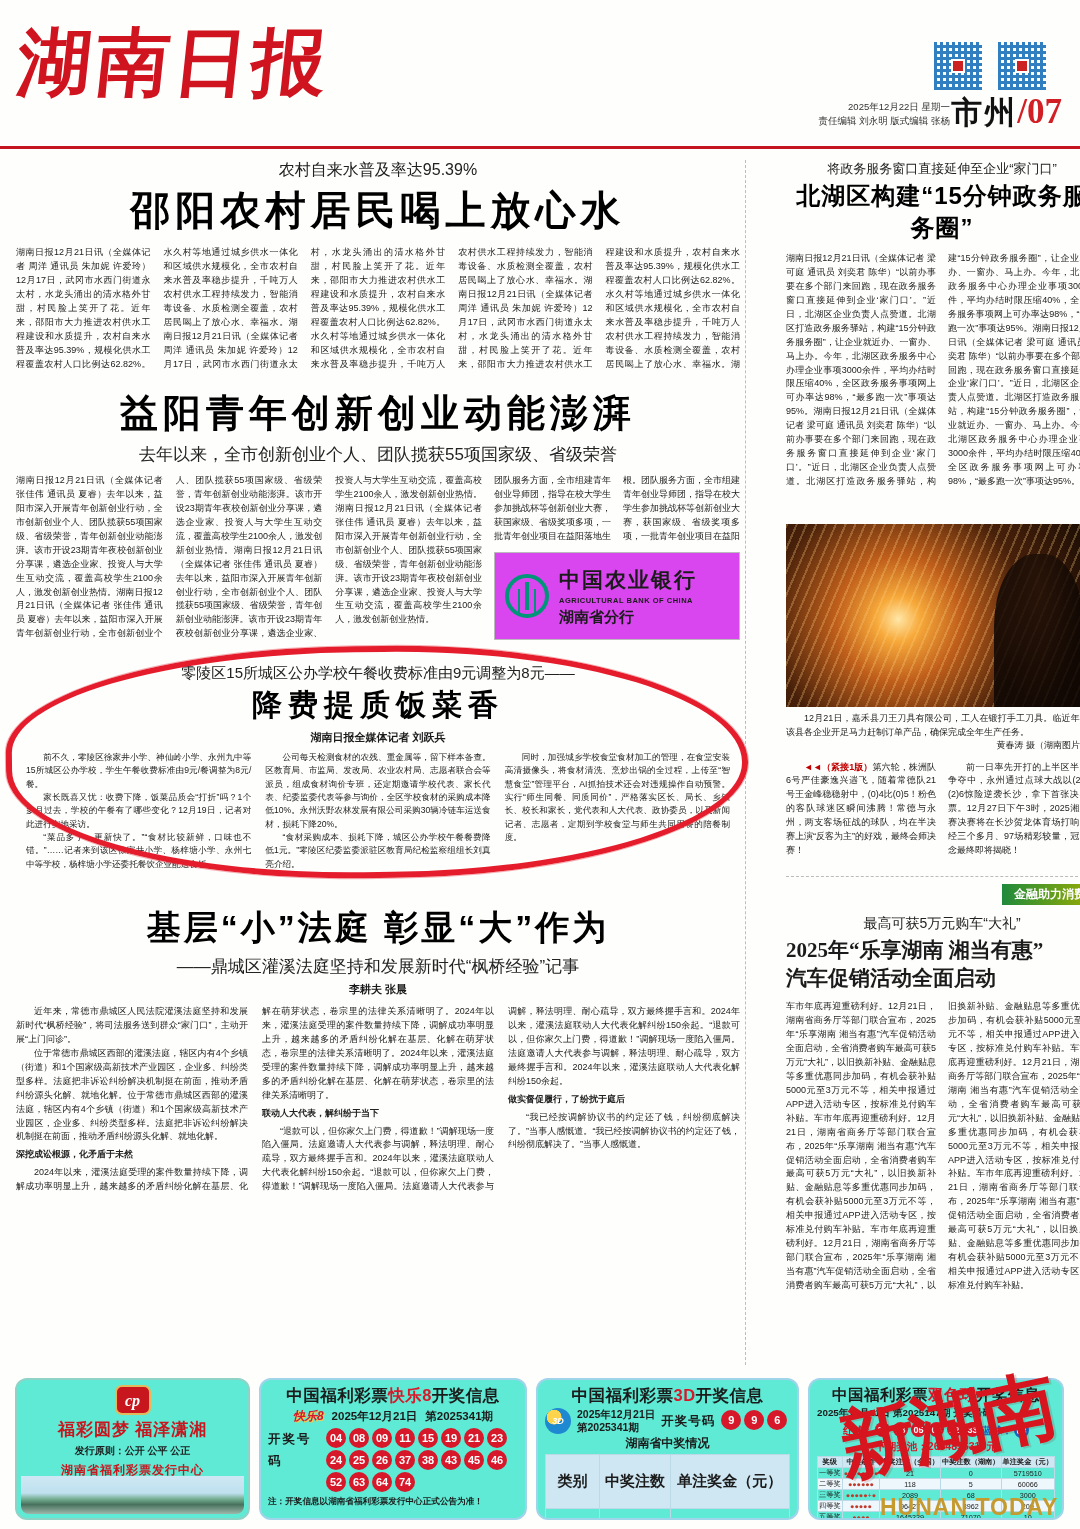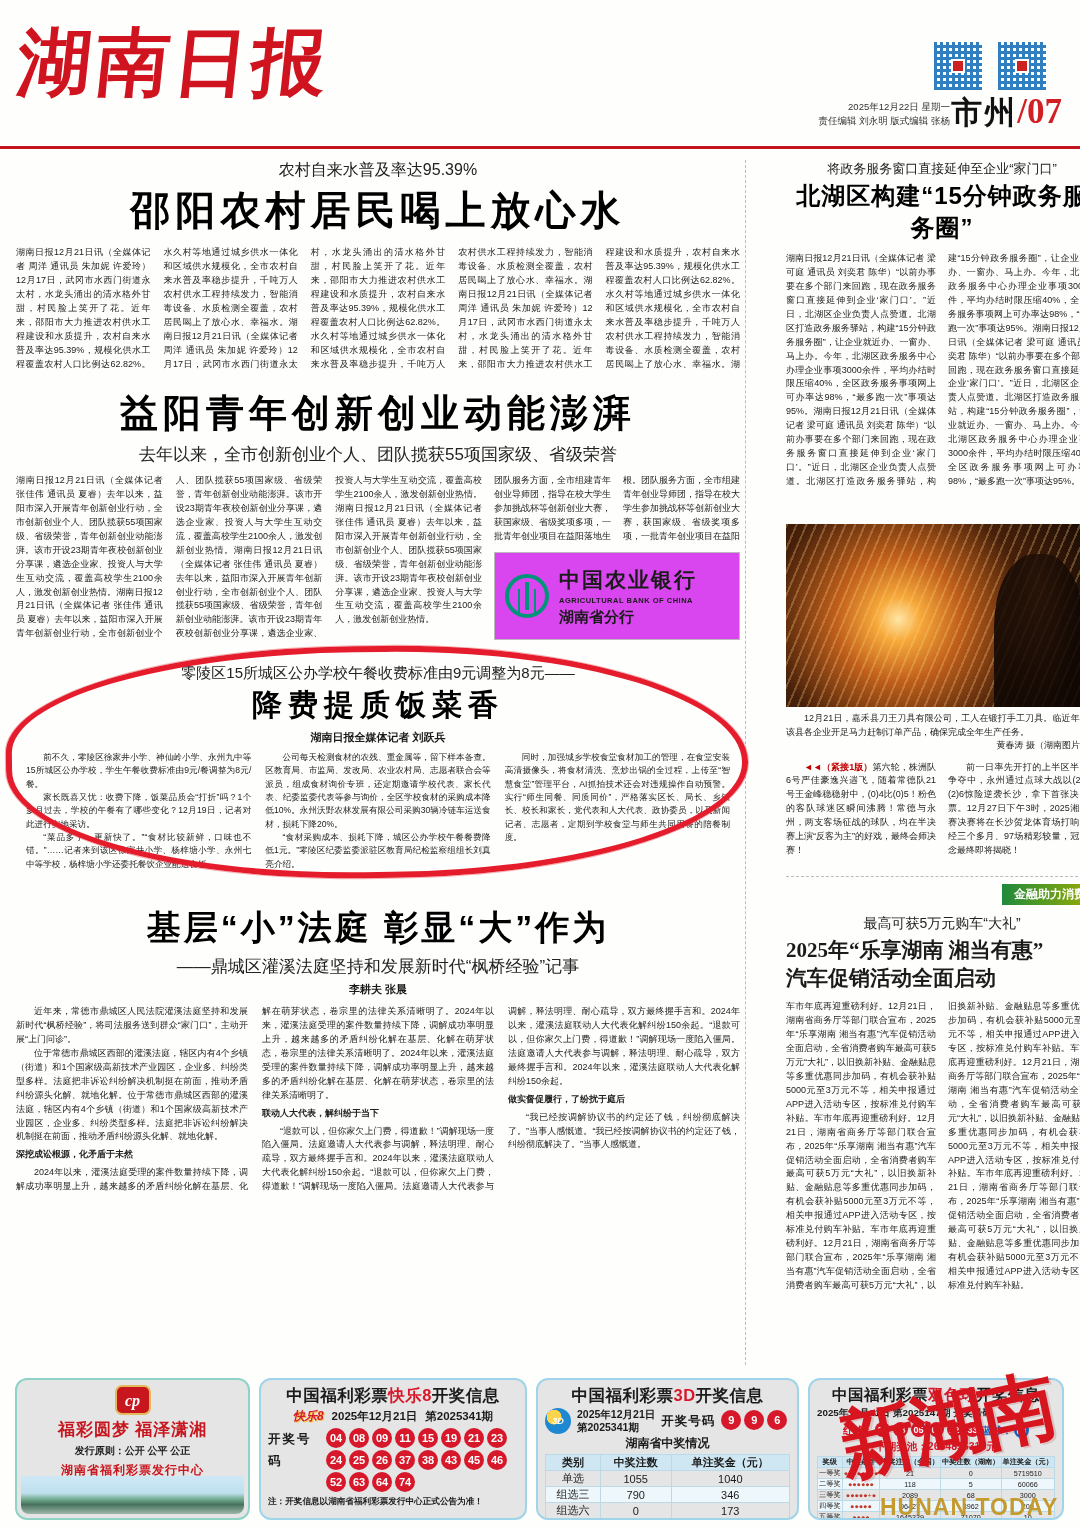--- a/index.html
+++ b/index.html
@@ -87,21 +87,21 @@
   .jiexu .marker { color:#c00000; font-weight:bold; }
   .hdash { border:none; border-top:1px dashed #bbb; margin:9px 0 7px; }
   .fin-badge { display:block; margin-left:auto; width:max-content; padding:2px 12px; font-size:12px; font-weight:bold; color:#fff;
                background:linear-gradient(90deg,#1f8a3c,#9fae00); }
   .b2 .kicker { font-size:14px; margin-top:10px; }
   .b2 .headline2 { font-family:"Liberation Serif","DejaVu Serif",serif; font-weight:900; font-size:21px; line-height:1.35; margin-top:3px; }
   .b2 .bodytext { column-count:2; column-gap:12px; height:352px; margin-top:8px; }
 
   
   .basement { position:absolute; left:15px; top:1378px; width:1050px; height:142px; display:flex; gap:9px; }
-  .box { border-radius:12px; background:#e5e5e5; padding:5px 7px; overflow:hidden; position:relative; }
+  .box { border-radius:12px; background:#5eead4; padding:5px 7px; overflow:hidden; position:relative; }
   .fucai { width:235px; border:2px solid #8fd3c7; text-align:center; }
   .cp-logo { width:36px; height:30px; margin:0 auto; background:#c8161e; border:2px solid #e3b95c; border-radius:7px;
              color:#fff; font-weight:900; font-style:italic; font-size:16px; line-height:28px; font-family:"Liberation Serif",serif; }
   .fc-slogan { font-family:"Liberation Serif","DejaVu Serif",serif; font-weight:900; font-size:17px; color:#c8161e; margin-top:3px; letter-spacing:1px; }
   .fc-principle { font-size:10px; font-weight:bold; margin-top:3px; }
   .fc-org { font-size:12px; font-weight:900; color:#c8161e; margin-top:4px; letter-spacing:1px; }
   .fc-phone { font-size:11px; font-weight:900; color:#c8161e; margin-top:1px; }
   .fc-city { position:absolute; left:4px; right:4px; bottom:4px; height:38px; border-radius:0 0 8px 8px;
              background:linear-gradient(#cfe8f5 0%, #bfe0ee 45%, #6fa98c 62%, #48725d 75%, #9db7aa 100%); }
 
@@ -122,21 +122,21 @@
 
   .d3 { width:263px; }
   .d3-row { display:flex; align-items:center; gap:6px; margin-top:1px; }
   .d3-logo { width:26px; height:26px; border-radius:50%; flex:0 0 auto; color:#fff; font-weight:900; font-style:italic; font-size:9px;
              display:flex; align-items:center; justify-content:center;
              background:radial-gradient(circle at 35% 35%, #ffd44d 0 30%, #1e88d0 32% 100%); }
   .d3-dates { font-size:10.5px; font-weight:bold; line-height:1.25; }
   .d3-label { font-size:12.5px; font-weight:900; letter-spacing:1px; }
   .d3-sub { text-align:center; font-size:12px; font-weight:900; margin-top:1px; }
   table.lot { width:100%; border-collapse:collapse; margin-top:2px; }
-  table.lot th, table.lot td { border:1px solid #bcd9e8; font-size:11px; padding:0 2px; height:13px; text-align:center; }
+  table.lot th, table.lot td { border:1px solid #bcd9e8; font-size:15px; padding:17px 2px; height:13px; text-align:center; }
   table.lot th { background:#cfe7f2; font-weight:bold; }
   table.lot tr:nth-child(even) td { background:#eef7fb; }
 
   .ssq { width:256px; }
   .ssq .lot-title { font-size:15.5px; }
   .ssq-date { text-align:left; font-size:9.8px; font-weight:bold; margin-top:1px; }
   .ssq-balls { display:flex; align-items:center; justify-content:center; gap:2px; margin-top:2px; }
   .ssq-balls .lbl { font-size:10px; font-weight:900; color:#d7182a; }
   .ssq-balls .lbl.blue { color:#1467c6; }
   .ssq .ball { width:15px; height:15px; font-size:9px; }

